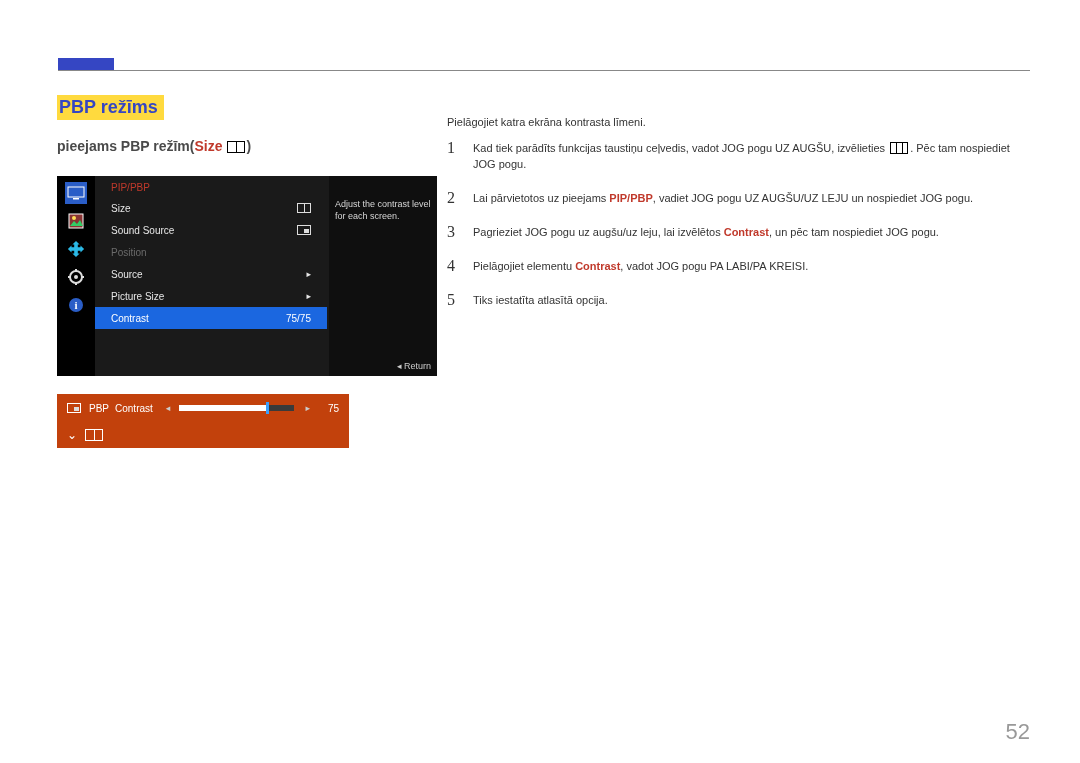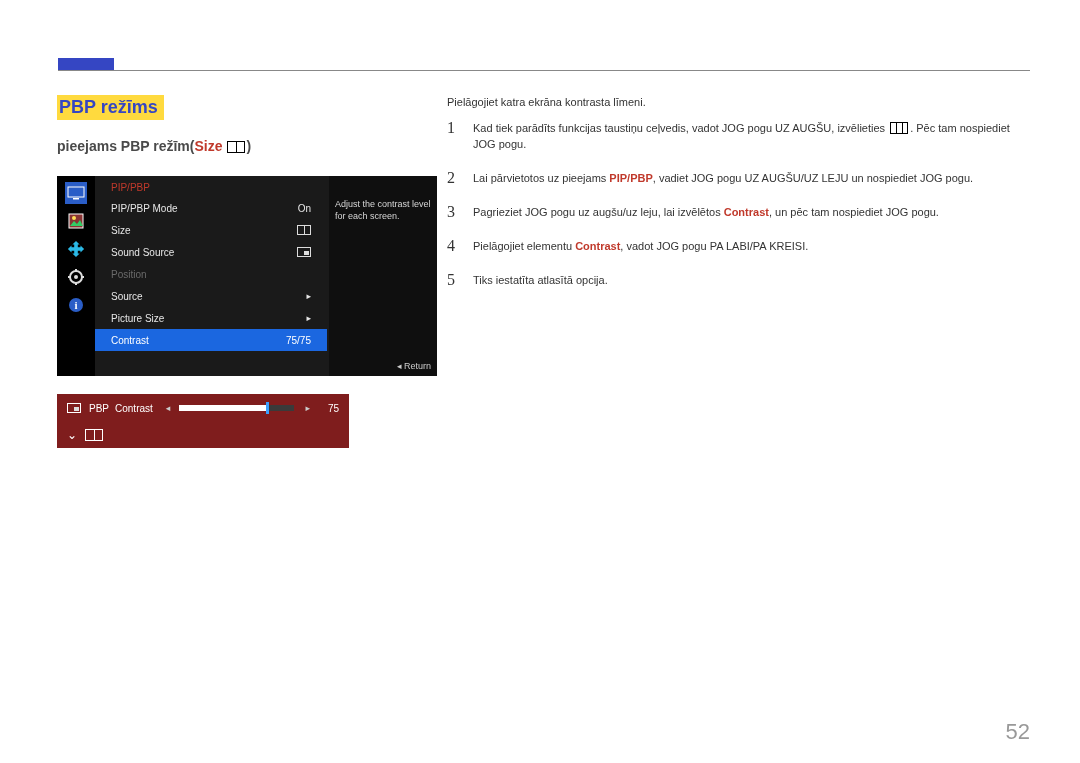--- a/index.html
+++ b/index.html
@@ -7,21 +7,21 @@
     width: 1080px;
     height: 763px;
     background: #fff;
     font-family: Arial, Helvetica, sans-serif;
     position: relative;
     color: #000;
   }
   .topline { position: absolute; left: 58px; right: 50px; top: 70px; height: 1px; background: #888; }
   .topline-accent { position: absolute; left: 58px; top: 58px; width: 56px; height: 12px; background: #3546c3; }
   .left-col { position: absolute; left: 57px; top: 95px; width: 380px; }
-  .right-col { position: absolute; left: 447px; top: 96px; width: 580px; }
+  .right-col { position: absolute; left: 447px; top: 116px; width: 580px; }
   .heading {
     display: inline-block; background: #ffda3e; color: #3546c3; font-weight: bold;
     font-size: 18px; padding: 2px 6px 2px 2px; margin-bottom: 18px;
   }
   .subheading { font-size: 14px; font-weight: bold; color: #4a4a4a; }
   .subheading .size { color: #c0392b; }
   .osd {
     margin-top: 22px; width: 380px; height: 200px; background: #1a1a1a;
     color: #fff; font-size: 11px; position: relative;
   }
@@ -43,21 +43,21 @@
   .osd-row .val { color: #e6e6e6; }
   .osd-row.selected .val { color: #fff; }
   .osd-hint {
     position: absolute; right: 0; top: 0; width: 108px; padding: 22px 6px 0 6px;
     font-size: 9px; line-height: 12px; color: #d6d6d6; background: #0f0f0f; height: 100%;
   }
   .osd-return {
     position: absolute; right: 6px; bottom: 4px; font-size: 9px; color: #ccc;
   }
   .slider-panel {
-    margin-top: 18px; width: 292px; height: 54px; background: #7f1d1d; color: #fff; position: relative;
+    margin-top: 18px; width: 292px; height: 54px; background: #c2410c; color: #fff; position: relative;
   }
   .slider-row { display: flex; align-items: center; height: 28px; padding: 0 10px; font-size: 10px; }
   .slider-row .pbp { margin: 0 6px 0 8px; }
   .slider-row .contr { flex: 0 0 auto; margin-right: 10px; }
   .slider-track {
     flex: 1; height: 6px; background: #3a3a3a; position: relative; margin: 0 8px 0 6px;
   }
   .slider-fill { position: absolute; left: 0; top: 0; height: 100%; width: 75%; background: #fff; }
   .slider-knob {
     position: absolute; left: 75%; top: -3px; width: 3px; height: 12px; background: #3aa0ff;
@@ -154,24 +154,20 @@
             <circle cx="8" cy="8" r="7" fill="#2a5dc7"></circle>
             <text x="8" y="12" text-anchor="middle" font-size="11" font-weight="bold" fill="#fff" font-family="Georgia">i</text>
           </svg>
       </div>
     </div>
 
     <div class="osd-main">
       <div class="osd-title">PIP/PBP</div>
 
       <div class="osd-row">
-        <span class="label">PIP/PBP Mode</span>
-        <span class="val">On</span>
-      </div>
-      <div class="osd-row">
         <span class="label">Size</span>
         <span class="val"><span class="dualicon-small"></span></span>
       </div>
       <div class="osd-row">
         <span class="label">Sound Source</span>
         <span class="val"><span class="pip-small"></span></span>
       </div>
       <div class="osd-row disabled">
         <span class="label">Position</span>
       </div>

